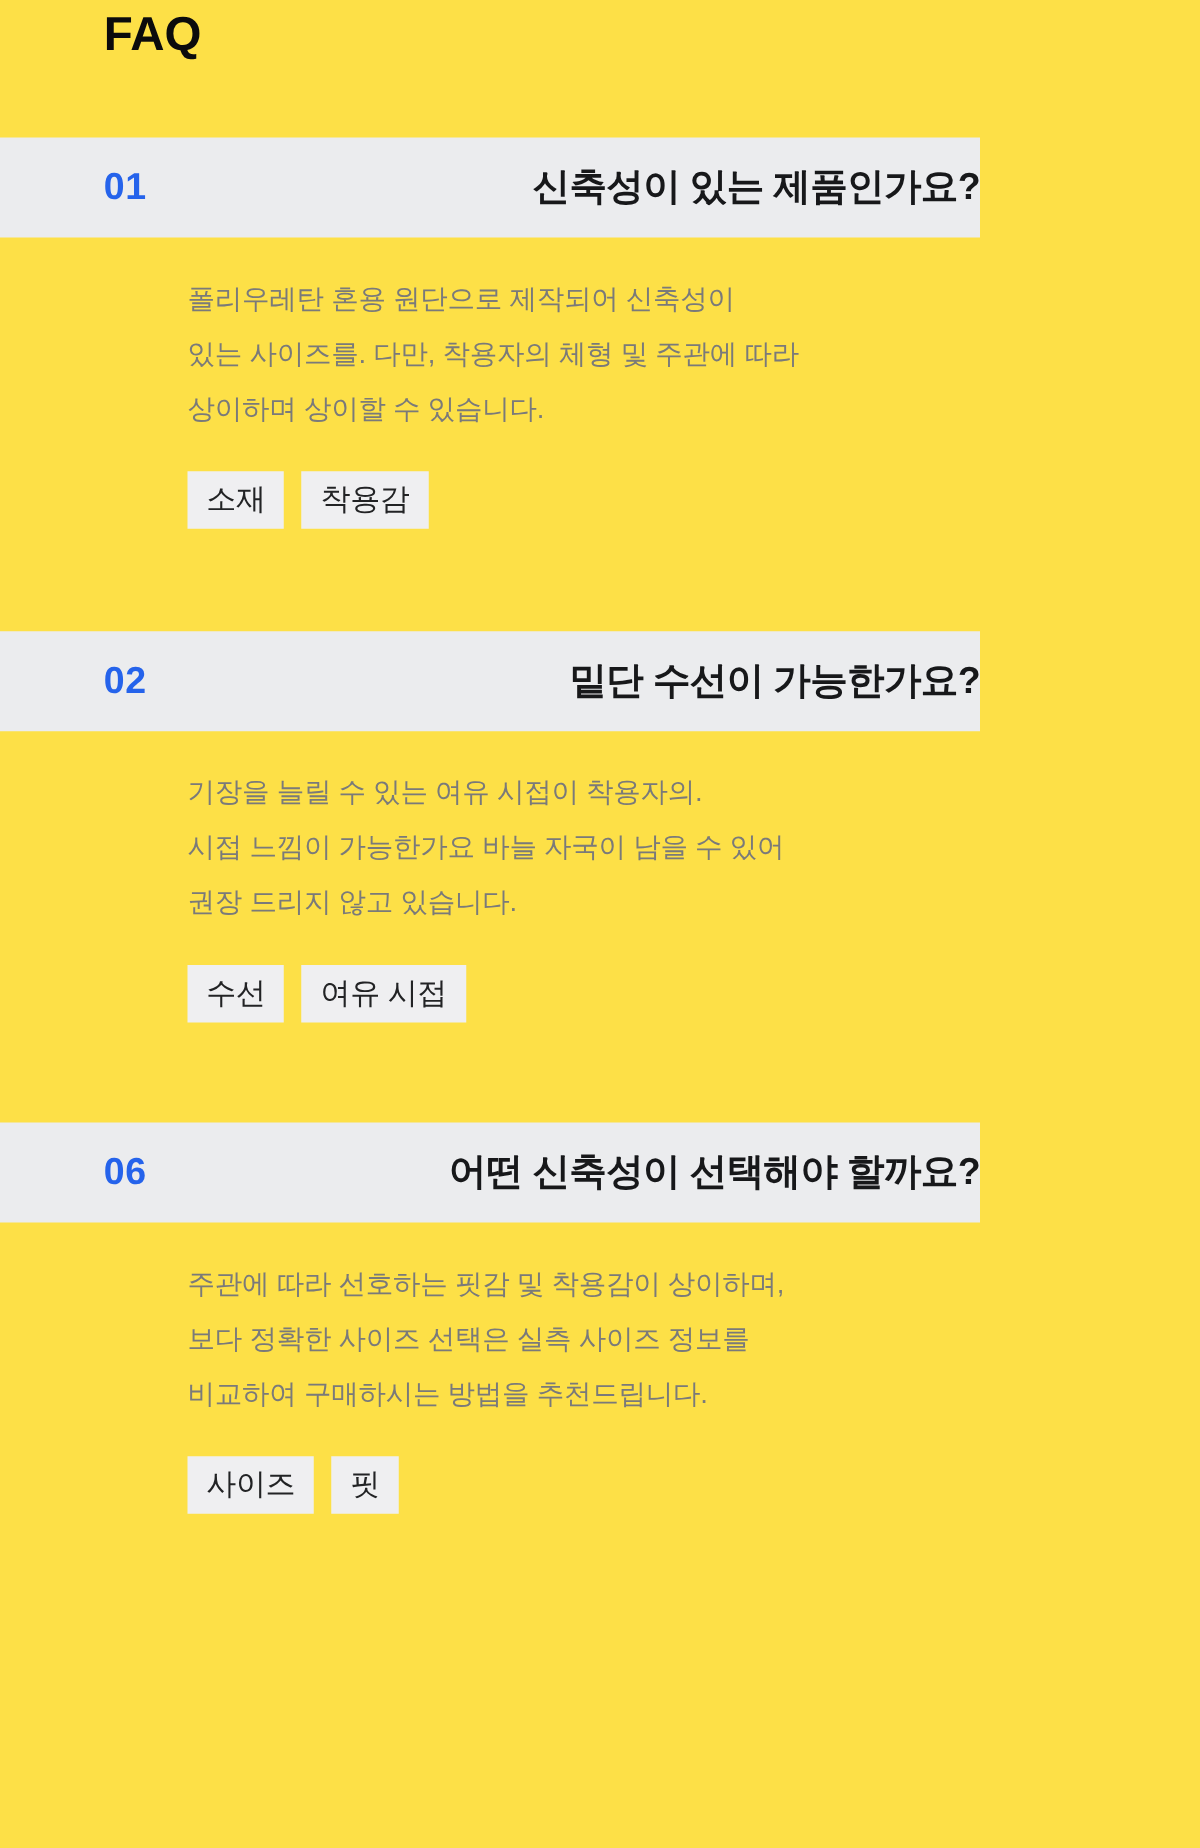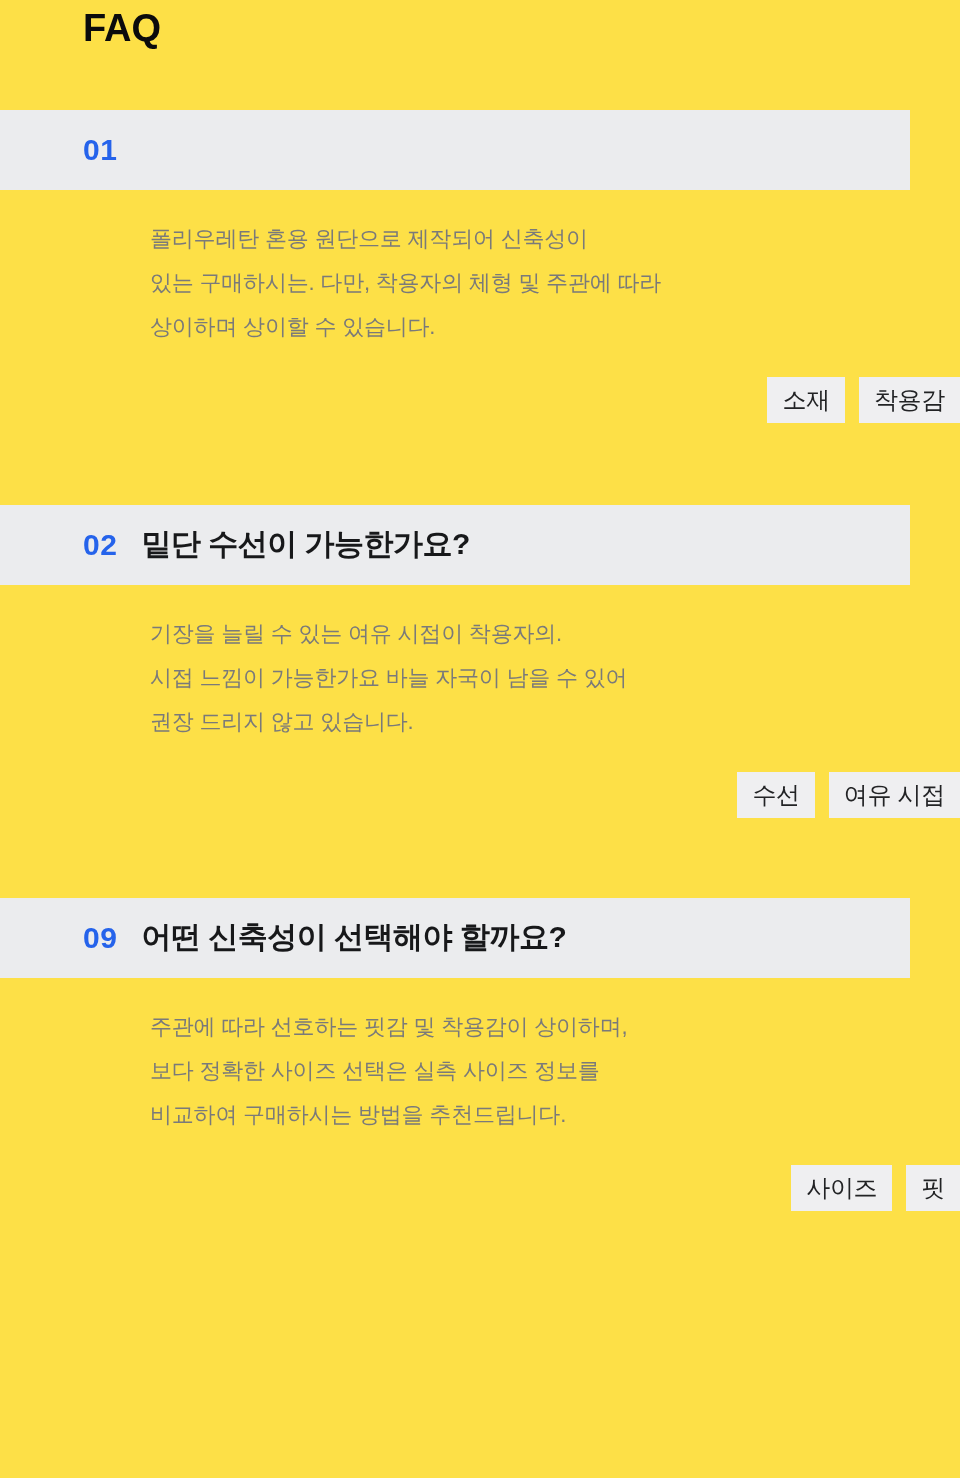--- a/index.html
+++ b/index.html
@@ -21,27 +21,28 @@
     line-height: 1.2;
     font-weight: 700;
     color: #0b0b0c;
     letter-spacing: 0;
   }
   .faq-item { margin: 0; }
   .faq-item.first { margin-top: 58px; }
   .faq-item.second { margin-top: 82px; }
   .faq-item.third { margin-top: 80px; }
   .q-bar {
-    width: 910px;
+    width: 784px;
     height: 80px;
     background: #ebecee;
     display: flex;
     align-items: center;
     box-sizing: border-box;
     padding-left: 83px;
+    justify-content: space-between;
   }
   .q-num {
     font-size: 30px;
     font-weight: 700;
     color: #2563eb;
     margin-right: 24px;
     letter-spacing: 0.5px;
     flex: 0 0 auto;
   }
   .q-text {
@@ -58,21 +59,20 @@
     margin: 0;
     font-size: 22px;
     line-height: 44px;
     color: #7a7a7a;
     letter-spacing: -0.2px;
   }
   .tags {
     margin-top: 28px;
     display: flex;
     gap: 14px;
-    justify-content: flex-end;
   }
   .tag {
     display: inline-block;
     background: #efeff1;
     color: #222325;
     font-size: 24px;
     line-height: 28px;
     padding: 9px 15px;
     letter-spacing: -0.3px;
     white-space: nowrap;
@@ -81,24 +81,25 @@
 </head>
 <body>
 
 <div class="page">
 
   <h1 class="faq-title">FAQ</h1>
 
   <section class="faq-item first">
     <div class="q-bar">
       <span class="q-num">01</span>
+      <h2 class="q-text">신축성이 있는 제품인가요?</h2>
     </div>
     <div class="answer">
       <p class="answer-line">폴리우레탄 혼용 원단으로 제작되어 신축성이</p>
-      <p class="answer-line">있는 구매하시는. 다만, 착용자의 체형 및 주관에 따라</p>
+      <p class="answer-line">있는 사이즈를. 다만, 착용자의 체형 및 주관에 따라</p>
       <p class="answer-line">상이하며 상이할 수 있습니다.</p>
       <div class="tags">
         <span class="tag">소재</span>
         <span class="tag">착용감</span>
       </div>
     </div>
   </section>
 
   <section class="faq-item second">
     <div class="q-bar">
@@ -111,21 +112,21 @@
       <p class="answer-line">권장 드리지 않고 있습니다.</p>
       <div class="tags">
         <span class="tag">수선</span>
         <span class="tag">여유 시접</span>
       </div>
     </div>
   </section>
 
   <section class="faq-item third">
     <div class="q-bar">
-      <span class="q-num">09</span>
+      <span class="q-num">06</span>
       <h2 class="q-text">어떤 신축성이 선택해야 할까요?</h2>
     </div>
     <div class="answer">
       <p class="answer-line">주관에 따라 선호하는 핏감 및 착용감이 상이하며,</p>
       <p class="answer-line">보다 정확한 사이즈 선택은 실측 사이즈 정보를</p>
       <p class="answer-line">비교하여 구매하시는 방법을 추천드립니다.</p>
       <div class="tags">
         <span class="tag">사이즈</span>
         <span class="tag">핏</span>
       </div>

